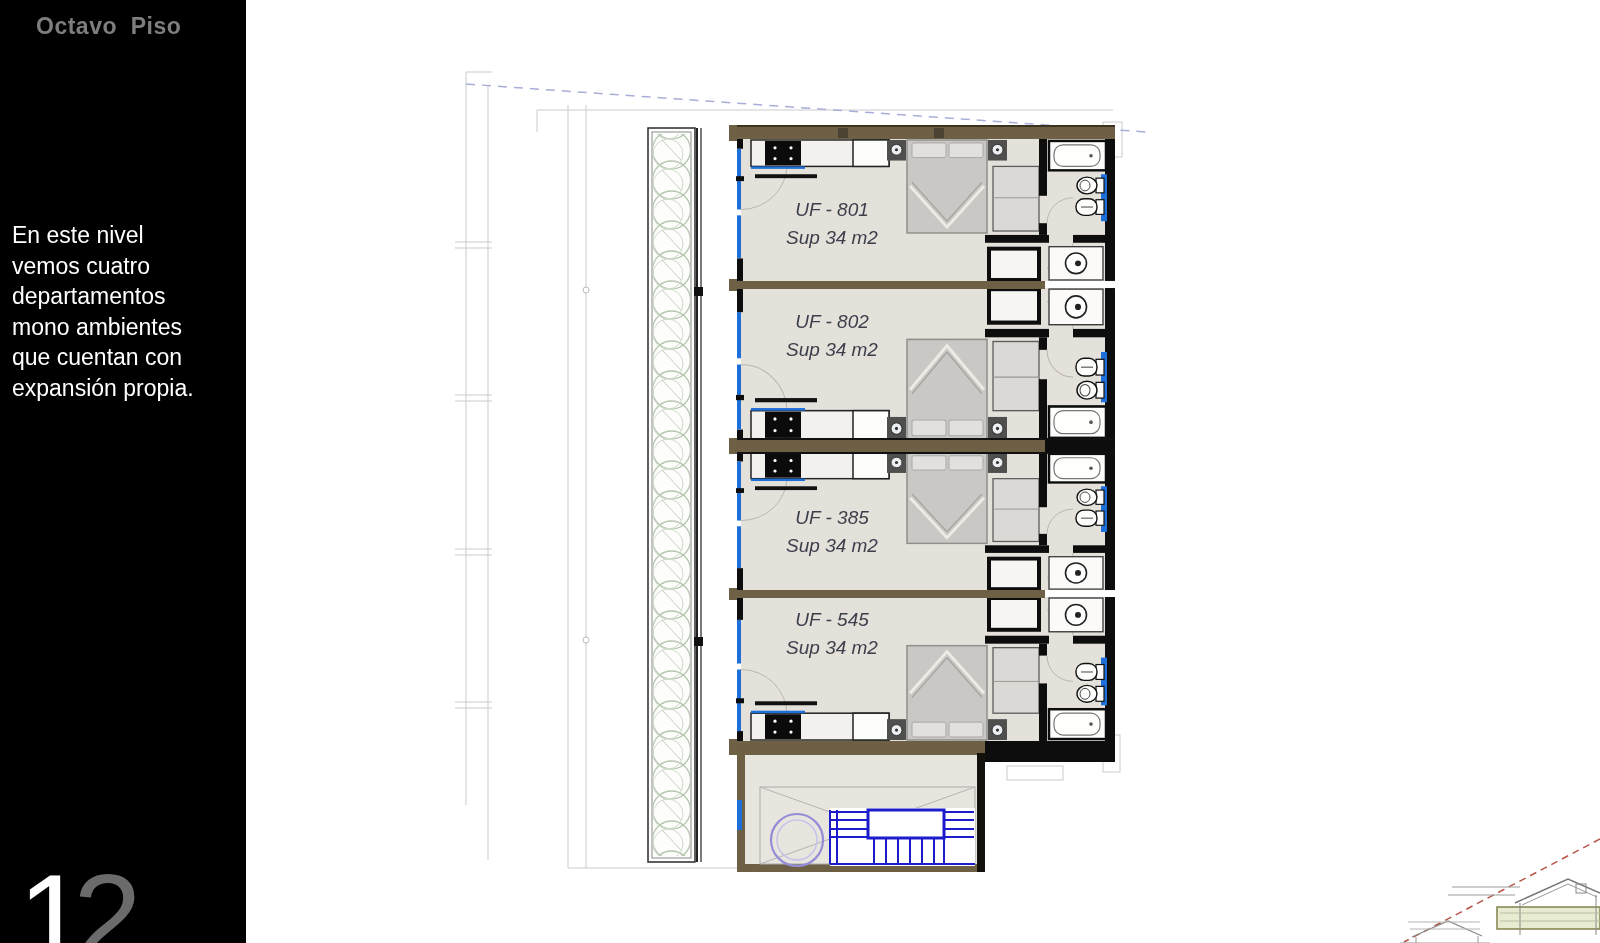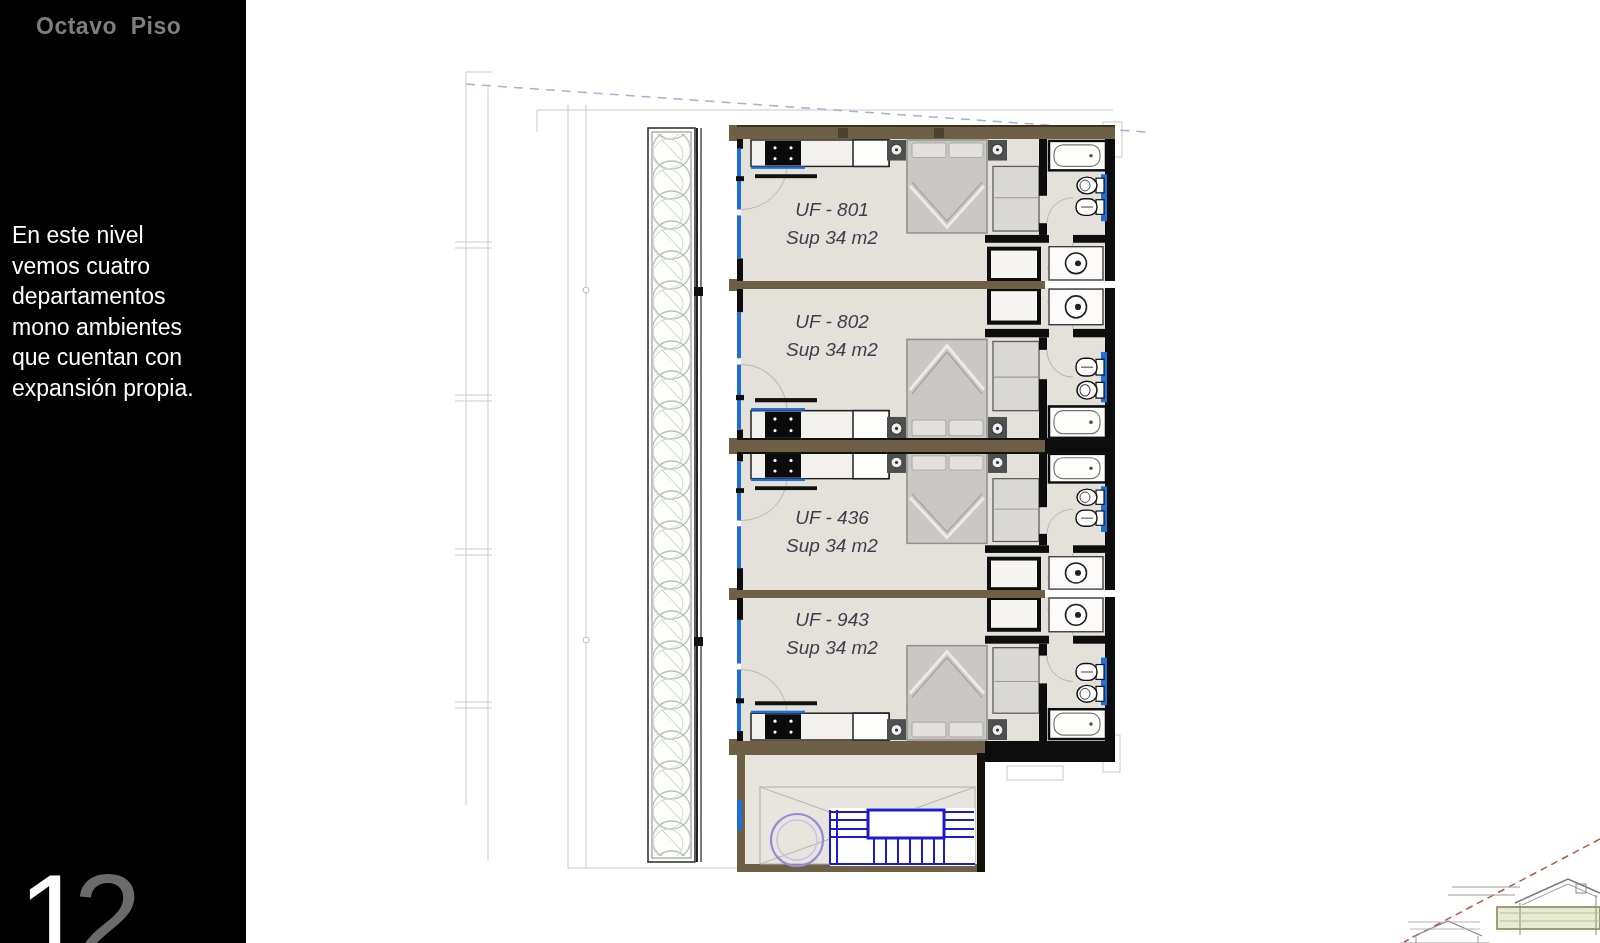--- a/index.html
+++ b/index.html
@@ -195,25 +195,25 @@
 
     <div class="unit-label" style="top:196px">
       <div>UF - 801</div>
       <div>Sup 34 m2</div>
     </div>
     <div class="unit-label" style="top:308px">
       <div>UF - 802</div>
       <div>Sup 34 m2</div>
     </div>
     <div class="unit-label" style="top:504px">
-      <div>UF - 436</div>
+      <div>UF - 385</div>
       <div>Sup 34 m2</div>
     </div>
     <div class="unit-label" style="top:606px">
-      <div>UF - 943</div>
+      <div>UF - 545</div>
       <div>Sup 34 m2</div>
     </div>
   </div>
 
   <aside class="sidebar">
     <h1 class="slide-title">Octavo  Piso</h1>
     <p class="slide-desc">En este nivel
 vemos cuatro
 departamentos
 mono ambientes

